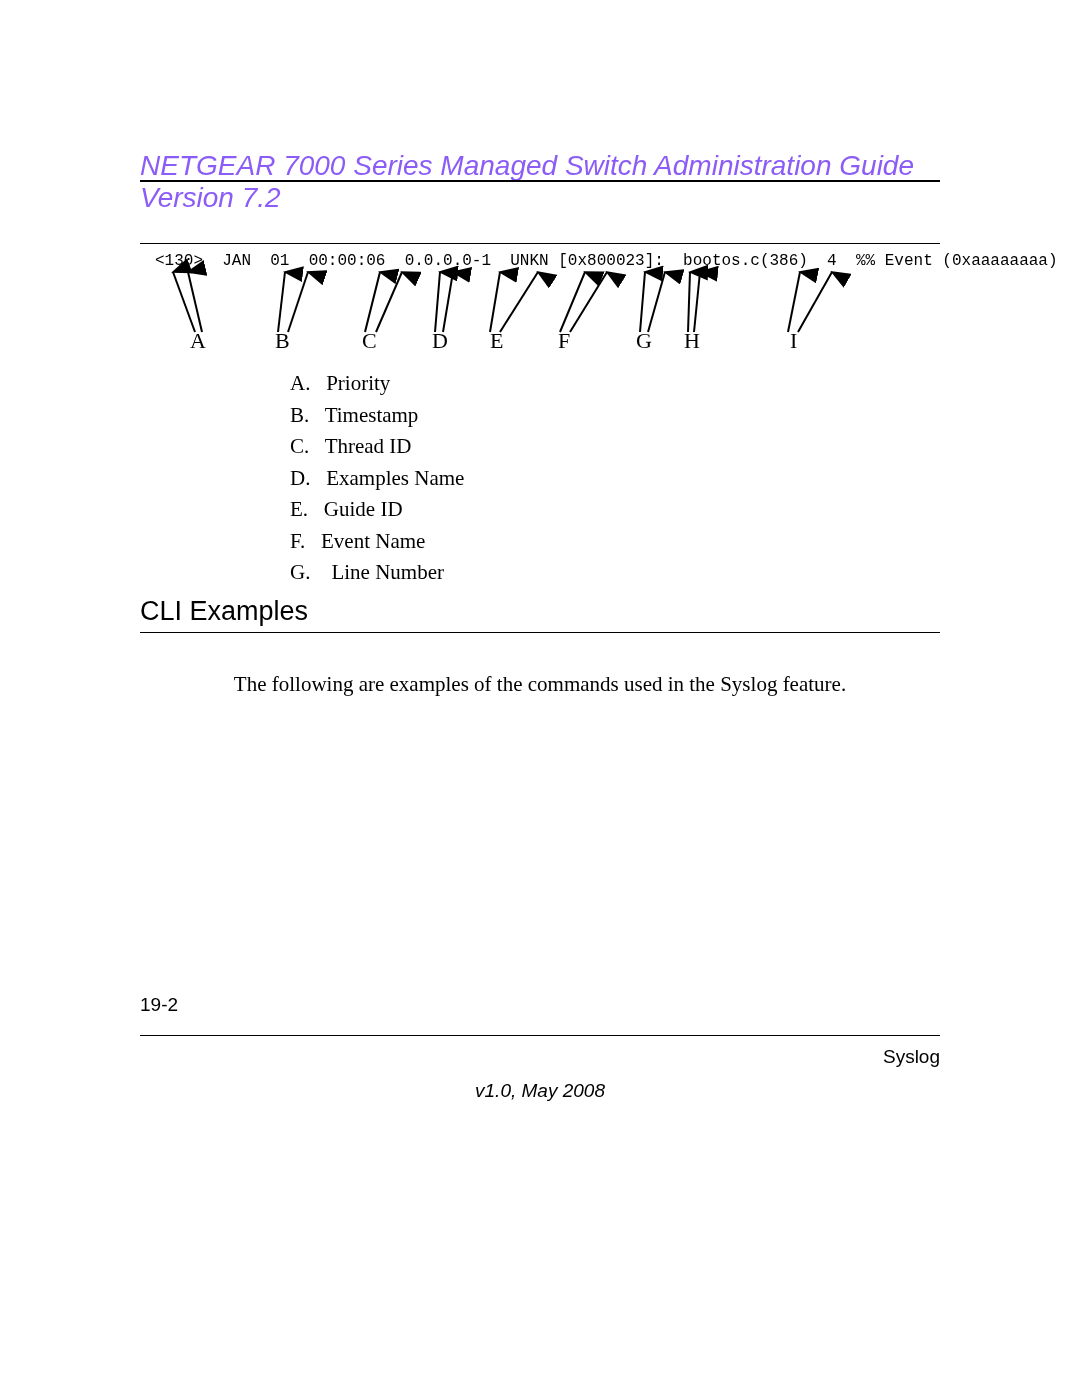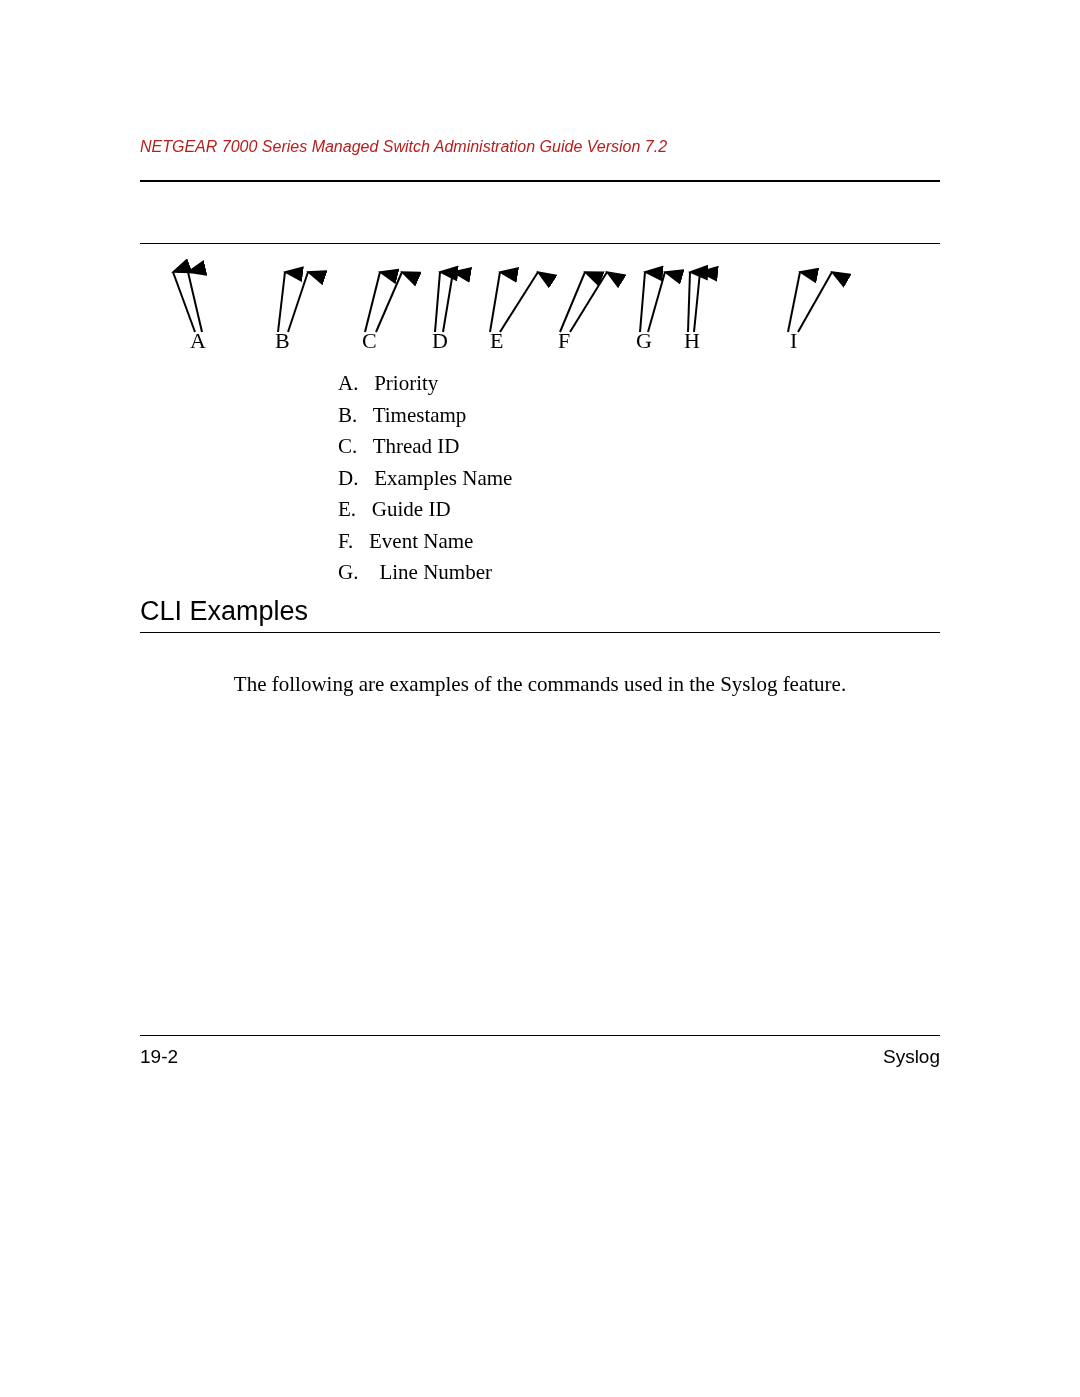--- a/index.html
+++ b/index.html
@@ -2,24 +2,24 @@
 <html><head>
 <meta charset="utf-8">
 <style>
   html,body{margin:0;padding:0;background:#fff;color:#000;}
   .page{
     width:1080px;height:1397px;position:relative;
     font-family:"Times New Roman",Times,serif;
     box-sizing:border-box;
   }
   .header-line{
-    position:absolute;left:140px;right:140px;top:138px;
-    font-style:italic;font-size:16px;
+    position:absolute;left:140px;right:140px;top:150px;
+    font-style:italic;font-size:28px;
     font-family:Arial,Helvetica,sans-serif;
-    color:#b91c1c;
+    color:#8b5cf6;
   }
   .header-rule{
     position:absolute;left:140px;right:140px;top:180px;
     height:0;border-top:2px solid #000;
   }
   .h2a{
     position:absolute;left:140px;top:208px;
     font-family:Arial,Helvetica,sans-serif;
     font-weight:bold;font-size:27px;
   }
@@ -40,40 +40,40 @@
   .labels-row{
     position:absolute;top:328px;left:0;width:1080px;height:30px;
     font-family:"Times New Roman",Times,serif;font-size:22px;
   }
   .labels-row span{position:absolute;}
   .legend{
     position:absolute;left:290px;top:368px;
     font-family:"Times New Roman",Times,serif;font-size:21px;
     line-height:1.5;
   }
-  .legend div{white-space:pre;margin-left:48px;}
+  .legend div{white-space:pre;}
   .h2b{
     position:absolute;left:140px;top:596px;
     font-family:Arial,Helvetica,sans-serif;
     font-weight:normal;font-size:27px;
   }
   .h2b-rule{
     position:absolute;left:140px;right:140px;top:632px;
     height:0;border-top:1px solid #000;
   }
   .para{
     position:absolute;left:140px;right:140px;top:672px;
     font-family:"Times New Roman",Times,serif;font-size:21px;text-align:center;
   }
   .footer-rule{
     position:absolute;left:140px;right:140px;top:1035px;
     height:0;border-top:1px solid #000;
   }
   .footer-left{
-    position:absolute;left:140px;top:1046px;
+    position:absolute;left:140px;top:994px;
     font-family:Arial,Helvetica,sans-serif;font-size:19px;
   }
   .footer-right{
     position:absolute;right:140px;top:1046px;
     font-family:Arial,Helvetica,sans-serif;font-size:19px;
   }
   .footer-center{
     position:absolute;left:0;right:0;top:1080px;text-align:center;
     font-family:Arial,Helvetica,sans-serif;font-style:italic;font-size:19px;
   }
@@ -81,20 +81,21 @@
 </head>
 <body>
 
 <div class="page">
 
   <div class="header-line">NETGEAR 7000 Series Managed Switch Administration Guide Version 7.2</div>
   <div class="header-rule"></div>
 
   <div class="h2a-rule"></div>
 
+  <div class="logline">&lt;130&gt;  JAN  01  00:00:06  0.0.0.0-1  UNKN [0x800023]:  bootos.c(386)  4  %% Event (0xaaaaaaaa)</div>
 
   <svg class="diagram" viewBox="0 0 800 100" preserveAspectRatio="none">
     <defs>
       <marker id="ah" markerWidth="8" markerHeight="10" refX="4" refY="1" orient="auto-start-reverse">
         <path d="M0,10 L4,0 L8,10 Z" class="ahead"></path>
       </marker>
     </defs>
 
     <line class="arrow" x1="33" y1="20" x2="55" y2="80" marker-start="url(#ah)"></line>
     <line class="arrow" x1="48" y1="20" x2="62" y2="80" marker-start="url(#ah)"></line>
@@ -147,13 +148,14 @@
   </div>
 
   <div class="h2b">CLI Examples</div>
   <div class="h2b-rule"></div>
 
   <div class="para">The following are examples of the commands used in the Syslog feature.</div>
 
   <div class="footer-rule"></div>
   <div class="footer-left">19-2</div>
   <div class="footer-right">Syslog</div>
+  <div class="footer-center">v1.0, May 2008</div>
 </div>
 
 </body></html>

